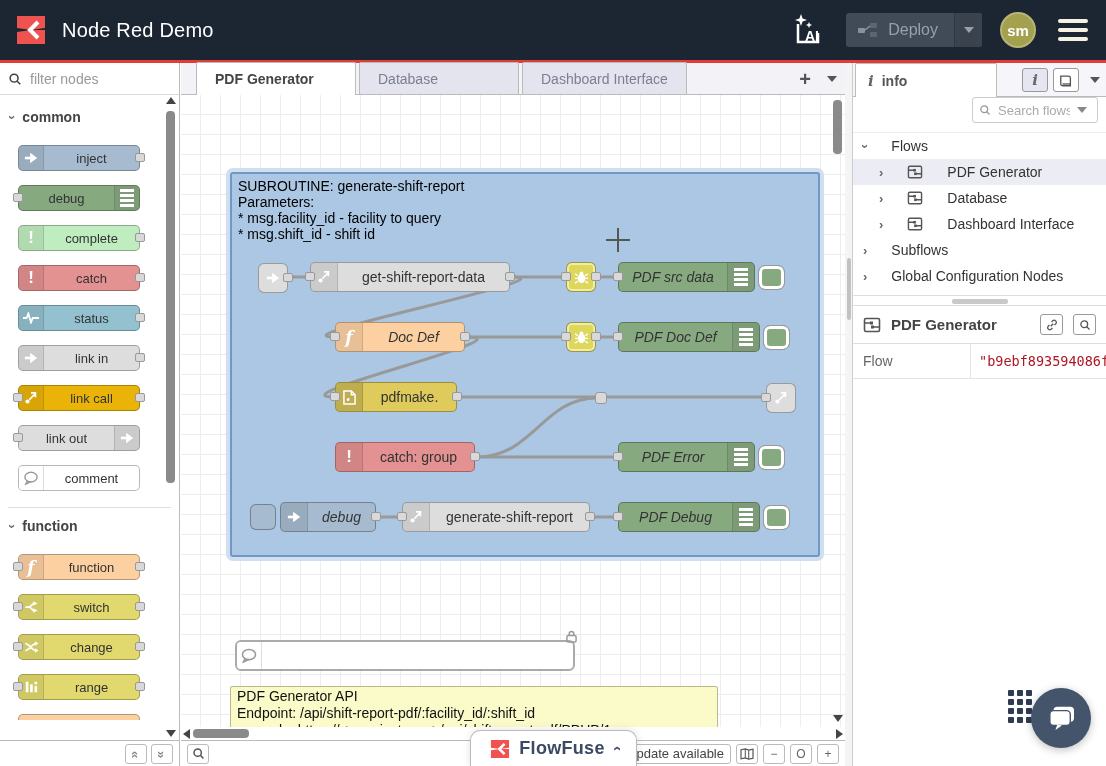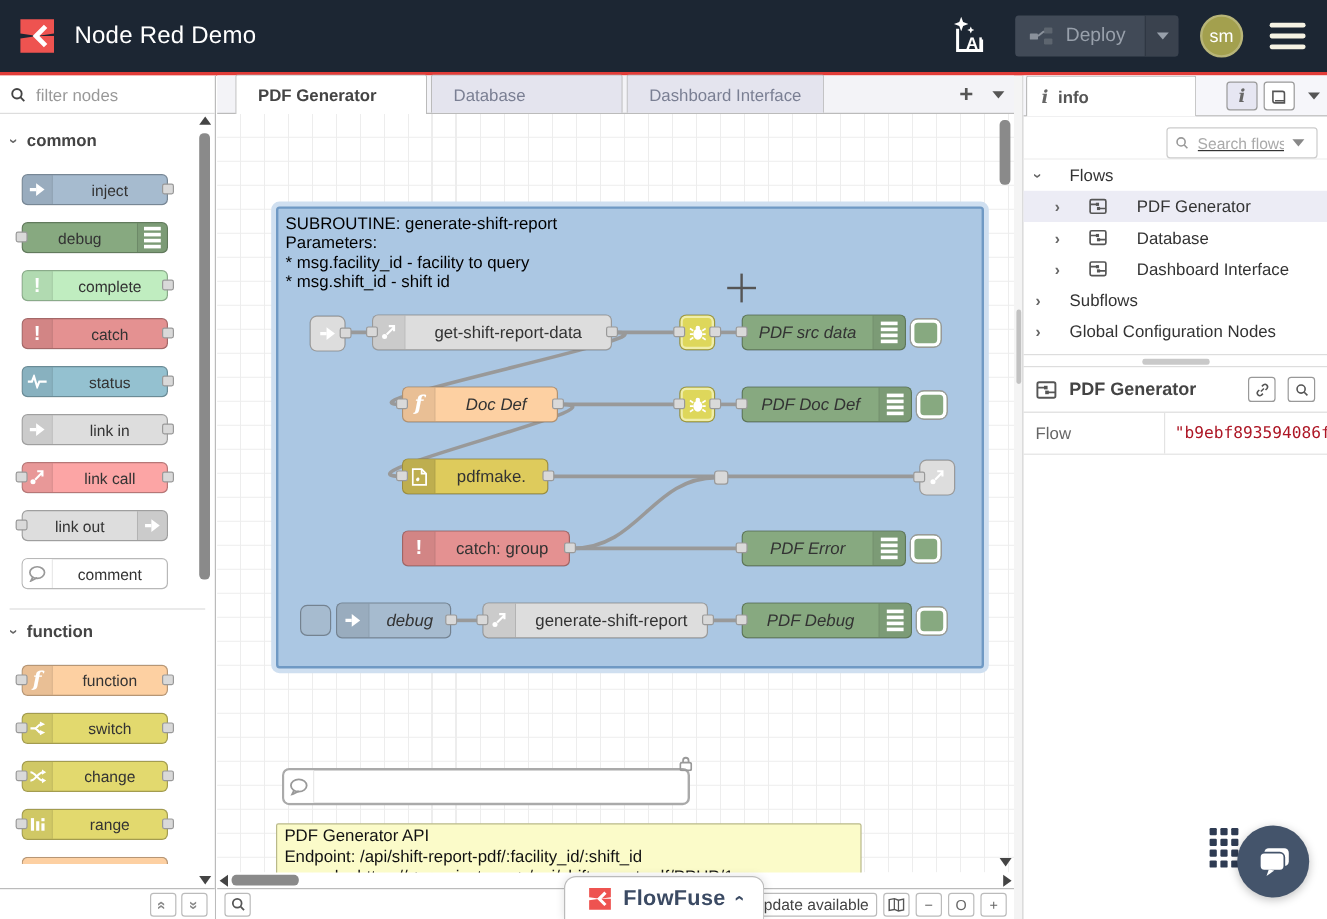--- a/index.html
+++ b/index.html
@@ -19,21 +19,21 @@
   .header-right { margin-left:auto; display:flex; align-items:center; gap:18px; }
   .ai-btn { width:40px; height:40px; position:relative; color:#f97316; cursor:pointer;text-align:center; }
   .deploy-btn {
     display:flex; align-items:center; height:34px; background:#414a57; border-radius:3px;
     color:#98a0ab; font-size:16px; overflow:hidden; cursor:default;
   }
   .deploy-main { display:flex; align-items:center; gap:10px; padding:0 16px 0 12px; }
   .deploy-caret { width:28px; height:34px; background:#3a424e; display:flex; align-items:center; justify-content:center; border-left:1px solid #2f3743; }
   .caret-down { width:0; height:0; border-left:5px solid transparent; border-right:5px solid transparent; border-top:6px solid #98a0ab; }
   .avatar { width:36px; height:36px; border-radius:50%; background:#a3a04e; border:2px solid #b8b578;
-    color:#fff; font-weight:normal; font-size:15px; display:flex; align-items:center; justify-content:center; cursor:pointer; }
+    color:#fff; font-weight:bold; font-size:15px; display:flex; align-items:center; justify-content:center; cursor:pointer; }
   .hamburger { display:flex; flex-direction:column; gap:5px; cursor:pointer; padding:4px; }
   .hamburger span { width:30px; height:4px; border-radius:2px; background:#f5f2e3; }
 
   
   .left-panel { position:absolute; left:0; top:63px; width:180px; height:703px; background:#fff; border-right:1px solid #bbb; }
   .filter-row { height:32px; border-bottom:1px solid #ddd; display:flex; align-items:center; padding:0 8px; gap:6px; color:#555; }
   .filter-row input { border:0; outline:0; font-size:14px; width:130px; font-family:inherit; color:#333; }
   .filter-row input::placeholder { color:#999; }
   .palette { position:relative; height:645px; overflow:hidden; padding-top:4px; }
   .pal-cat { display:flex; align-items:center; gap:8px; padding:10px 8px 6px 10px; font-weight:bold; color:#444; font-size:14px; cursor:pointer; }
@@ -119,21 +119,21 @@
 
   
   .sidebar { position:absolute; left:853px; top:63px; width:253px; height:703px; background:#fff; }
   .sb-tabs { position:relative; height:34px; background:#f6f6fa; border-bottom:1px solid #bbb; display:flex; align-items:flex-end; }
   .sb-tab { height:34px; background:#fff; border:1px solid #bbb; border-bottom:none; border-radius:2px 2px 0 0; margin-left:2px;
     width:142px; display:flex; align-items:center; gap:8px; padding:0 12px; font-weight:bold; color:#555; font-size:14px; cursor:pointer; z-index:2; margin-bottom:-1px; }
   .i-glyph { font-family:"DejaVu Serif", serif; font-style:italic; font-weight:bold; color:#666; font-size:15px; }
   .sb-tabtools { position:absolute; right:6px; top:5px; display:flex; align-items:center; gap:5px; }
   .sb-sq { width:26px; height:24px; border:1px solid #999; border-radius:3px; background:#fff; display:flex; align-items:center; justify-content:center; color:#555; cursor:pointer; }
   .sb-sq.active { background:#e6e6f2; }
-  .searchflows-row { height:36px; display:flex; align-items:flex-end; justify-content:flex-end; padding:0 8px; border-bottom:1px solid #eee;text-decoration:underline; }
+  .searchflows-row { height:36px; display:flex; align-items:flex-start; justify-content:flex-end; padding:0 8px; border-bottom:1px solid #eee; }
   .searchflows { width:126px; height:26px; border:1px solid #ccc; border-radius:3px; display:flex; align-items:center; gap:5px; padding:0 6px; color:#999; background:#fff; }
   .searchflows input { border:0; outline:0; width:76px; font-size:13px; font-family:inherit; }
   .searchflows input::placeholder { color:#aaa; }
   .tree { font-size:14px; color:#333; }
   .tree-row { display:flex; align-items:center; gap:24px; height:26px; padding-left:10px; cursor:pointer; white-space:nowrap; }
   .tree-row.indent { padding-left:26px; }
   .tree-row.selected { background:#ececf5; }
   .tree-row .chev-r { color:#666; font-size:13px; font-weight:bold; }
   .flow-ic { color:#555; flex:none; }
   .tree-sep { border-top:1px solid #ddd; margin-top:6px; position:relative; height:10px; }
@@ -261,21 +261,21 @@
       <span class="nicon ileft">
           <svg width="14" height="14" viewBox="0 0 16 16">
             <path d="M1 6.5 h6 v3 h-6 Z" fill="#fff"></path>
             <path d="M7 2 L15 8 L7 14 Z" fill="#fff"></path>
           </svg>
         </span>
       <span class="nlabel">link in</span>
       <span class="port pr"></span>
     </div>
 
-    <div class="pal-node" style="background:#fca5a5">
+    <div class="pal-node" style="background:#eab308">
       <span class="port pl"></span>
       <span class="nicon ileft">
           <svg width="14" height="14" viewBox="0 0 16 16">
             <circle cx="4" cy="12" r="2.4" fill="#fff"></circle>
             <path d="M6 10 L13 3 M8 2 h5 v5" stroke="#fff" stroke-width="2" fill="none"></path>
           </svg>
         </span>
       <span class="nlabel">link call</span>
       <span class="port pr"></span>
     </div>

